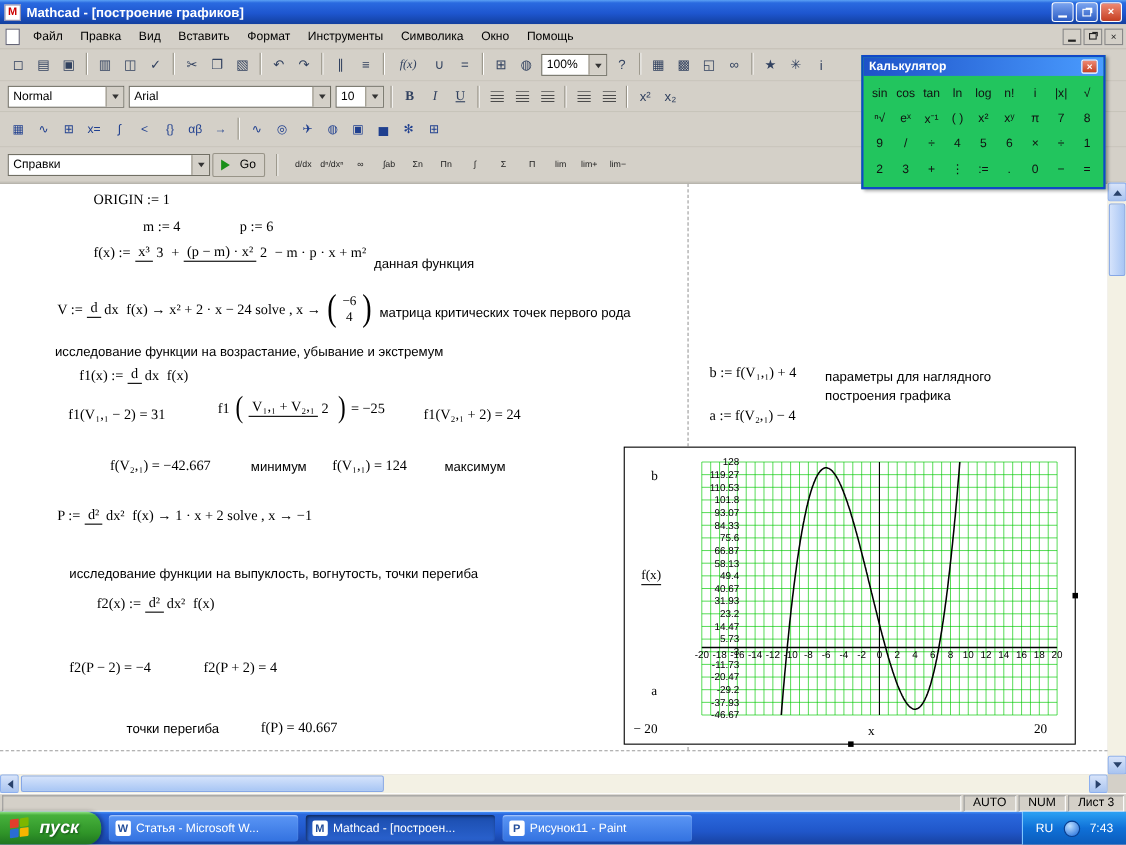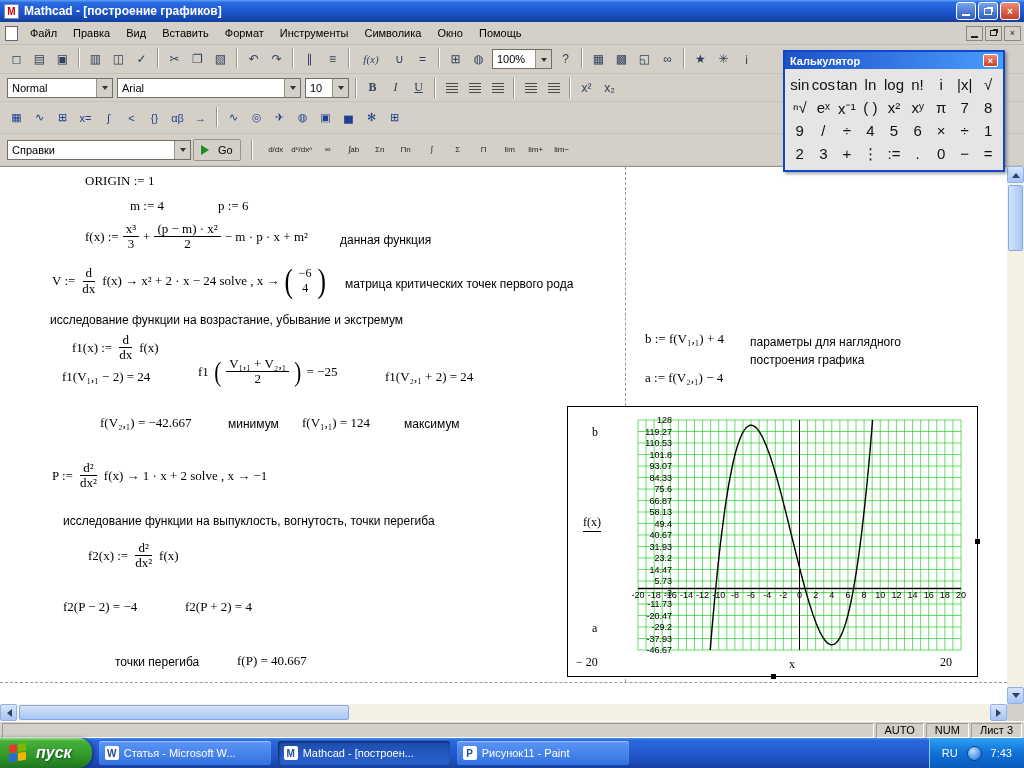--- a/index.html
+++ b/index.html
@@ -44,33 +44,33 @@
   .combo .cbtn{width:16px;height:100%;background:#d4d0c8;border-left:1px solid #989488;display:flex;align-items:center;justify-content:center}
   .combo .cbtn::after{content:"";border:3px solid transparent;border-top:4px solid #333;margin-top:4px}
   .fmt-b{font-weight:bold;font-family:"Liberation Serif",serif}
   .fmt-i{font-style:italic;font-family:"Liberation Serif",serif}
   .fmt-u{text-decoration:underline;font-family:"Liberation Serif",serif}
   .lines-icon{width:12px;height:10px;background:repeating-linear-gradient(#4a4a4a 0 1px,transparent 1px 3px)}
   .go-btn{display:flex;align-items:center;height:22px;padding:0 7px;gap:4px;border:1px solid #989488;background:#d4d0c8;border-radius:2px}
   .go-arrow{width:0;height:0;border:5px solid transparent;border-left:8px solid #1a8f1a;margin-top:0}
 
   
-  #calc{position:absolute;left:783px;top:50px;width:222px;background:#e5e5e5;border:2px solid #1048c8;box-shadow:2px 2px 3px rgba(0,0,0,.35);z-index:60}
+  #calc{position:absolute;left:783px;top:50px;width:222px;background:#22c55e;border:2px solid #1048c8;box-shadow:2px 2px 3px rgba(0,0,0,.35);z-index:60}
   #calc .ctitle{height:17px;background:linear-gradient(90deg,#1d52c8,#4a9cff);color:#fff;font-weight:bold;font-size:11px;display:flex;align-items:center;padding:0 5px}
   #calc .cclose{margin-left:auto;width:15px;height:13px;background:linear-gradient(#ef8b75,#c63f22);border:1px solid #fff;border-radius:2px;color:#fff;font-size:9px;font-weight:bold;display:flex;align-items:center;justify-content:center}
   #calc-grid{display:grid;grid-template-columns:repeat(9,1fr);padding:4px 3px 5px}
-  .calc-btn{height:23px;display:flex;align-items:center;justify-content:center;font-size:15px;color:#111;white-space:nowrap}
+  .calc-btn{height:23px;display:flex;align-items:center;justify-content:center;font-size:11px;color:#111;white-space:nowrap}
 
   
   #worksheet{position:absolute;left:0;top:166px;width:1007px;height:538px;background:#fff;overflow:hidden;border-top:1px solid #9a968a}
   .dashv{position:absolute;left:625px;top:0;height:515px;border-left:1px dashed #9a9a9a;z-index:1}
   .dashh{position:absolute;left:0;top:515px;width:1007px;border-top:1px dashed #9a9a9a;z-index:1}
   .m{position:absolute;display:flex;align-items:center;gap:4px;font-family:"Liberation Serif",serif;font-size:13px;white-space:nowrap;z-index:4}
   .t{position:absolute;font-size:12px;white-space:nowrap;z-index:4}
-  .frac{display:inline-flex;flex-direction:column;align-items:center;line-height:1.1}
+  .frac{display:inline-flex;align-items:center;line-height:1.1}
   .frac .num{border-bottom:1px solid #000;padding:0 3px}
   .frac .den{padding:0 3px}
   .bigp{font-size:34px;font-weight:300;line-height:32px;transform:scaleX(.75)}
   .bigp2{font-size:28px;font-weight:300;line-height:28px;transform:scaleX(.75)}
   .matcol{display:inline-flex;flex-direction:column;align-items:center;line-height:15px;font-size:12px}
 
   
   #graph{position:absolute;left:567px;top:239px;width:411px;height:271px;background:#fff;border:1px solid #000;z-index:5}
   .glabel{position:absolute;font-family:"Liberation Serif",serif;font-size:12px;white-space:nowrap}
   .glabel.ul{border-bottom:1px solid #000;padding-bottom:1px}
@@ -399,21 +399,21 @@
     </div>
     <div class="t" style="left:750px;top:168px">
       <div>параметры для наглядного</div>
       <div style="margin-top:4px">построения графика</div>
     </div>
     <div class="m" style="left:645px;top:203px">
       <span>a := f(V₂,₁) − 4</span>
     </div>
 
     <div class="m" style="left:62px;top:202px">
-      <span>f1(V₁,₁ − 2) = 24</span>
+      <span>f1(V₁,₁ − 2) = 31</span>
     </div>
     <div class="m" style="left:198px;top:190px">
       <span>f1</span>
       <span class="bigp2">(</span>
       <span class="frac">
           <span class="num">V₁,₁ + V₂,₁</span>
           <span class="den">2</span>
         </span>
       <span class="bigp2">)</span>
       <span>= −25</span>

